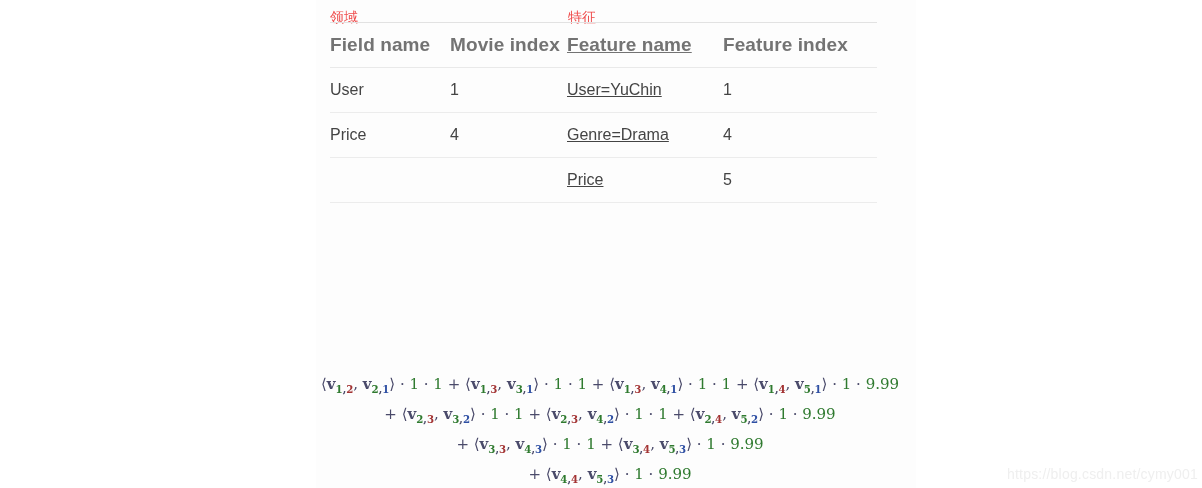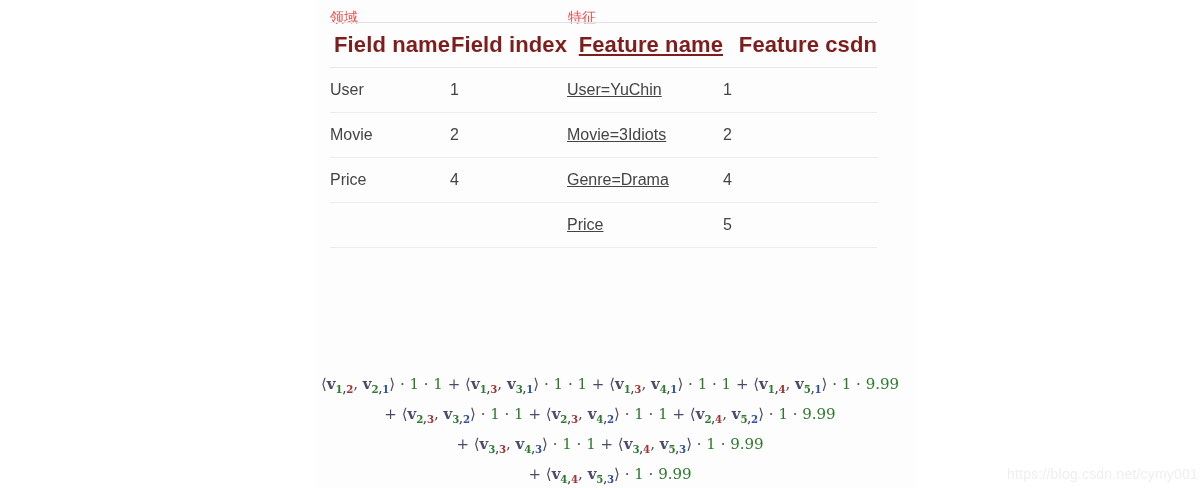--- a/index.html
+++ b/index.html
@@ -60,25 +60,24 @@
     text-align: left;
     padding: 0;
     vertical-align: middle;
     border-top: 1px solid #e2e2e2;
     border-bottom: 1px solid #e2e2e2;
   }
   table.ffm tr.head th {
     border-top: 1px solid #e2e2e2;
     border-bottom: 1px solid #e9e9e9;
     height: 44px;
-    font-size: 22px;
+    font-size: 19px;
     font-weight: bold;
-    color: #7f1d1d;
+    color: #737373;
     letter-spacing: 0.1px;
-    text-align: right;
   }
   table.ffm tbody td {
     height: 44px;
     font-size: 16px;
     color: #444444;
     font-weight: normal;
     border-top: none;
     border-bottom: 1px solid #ececec;
   }
   .col-a { width: 120px; }
@@ -144,37 +143,31 @@
 <div class="article">
 
   <div class="annot annot-field">领域</div>
   <div class="annot annot-feature">特征</div>
 
   <div class="table-wrap">
     <table class="ffm">
       <thead>
         <tr class="head">
           <th class="col-a">Field name</th>
-          <th class="col-b">Field index</th>
+          <th class="col-b">Movie index</th>
           <th class="col-c">Feature name</th>
-          <th class="col-d">Feature csdn</th>
+          <th class="col-d">Feature index</th>
         </tr>
       </thead>
       <tbody>
         <tr>
           <td class="col-a">User</td>
           <td class="col-b idx-field">1</td>
           <td class="col-c">User=YuChin</td>
           <td class="col-d idx-feat">1</td>
-        </tr>
-        <tr>
-          <td class="col-a">Movie</td>
-          <td class="col-b idx-field">2</td>
-          <td class="col-c">Movie=3Idiots</td>
-          <td class="col-d idx-feat">2</td>
         </tr>
         <tr>
           <td class="col-a">Price</td>
           <td class="col-b idx-field">4</td>
           <td class="col-c">Genre=Drama</td>
           <td class="col-d idx-feat">4</td>
         </tr>
         <tr>
           <td class="col-a"></td>
           <td class="col-b idx-field"></td>

